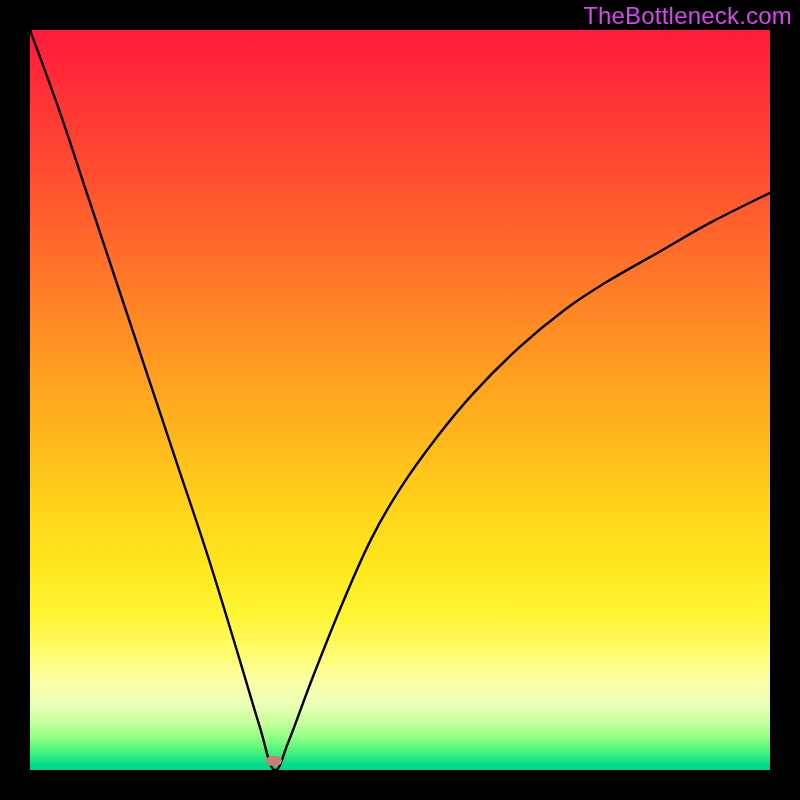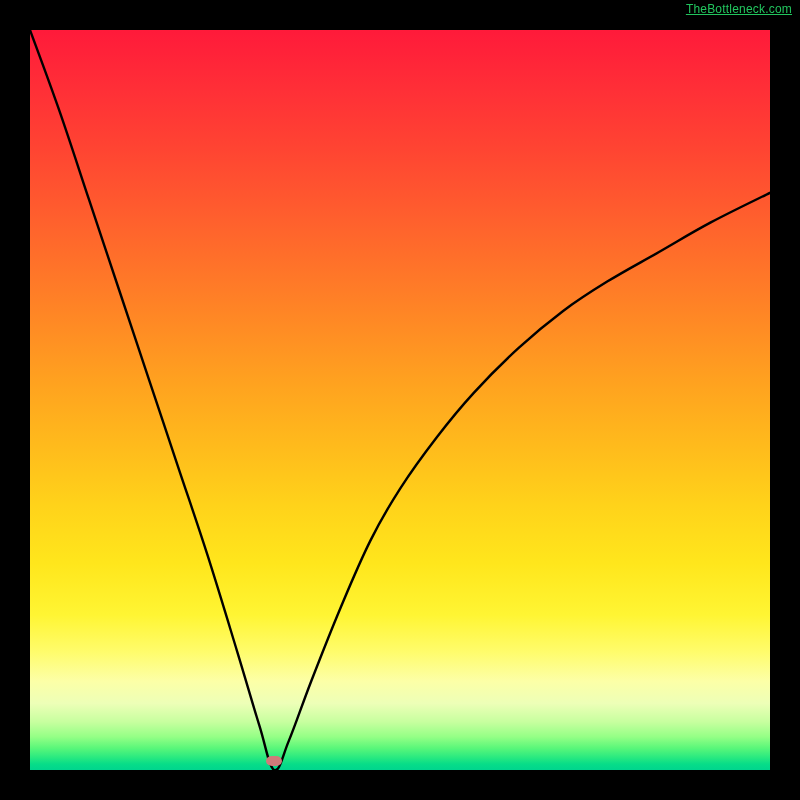--- a/index.html
+++ b/index.html
@@ -59,25 +59,24 @@
     width: 16px;
     height: 10px;
     border-radius: 6px / 5px;
     background: #cf7a7a;
     transform: translate(-50%, -50%);
   }
   .watermark {
     position: absolute;
     top: 2px;
     right: 8px;
-    color: #22c55e;
-    font-size: 12px;
+    color: #d946ef;
+    font-size: 24px;
     letter-spacing: 0.2px;
     user-select: none;
-    text-decoration: underline;
   }
 </style>
 </head>
 <body>
 
 <div class="frame">
   <div class="plot">
     <div class="gradient"></div>
     <svg class="curve" viewBox="0 0 740 740" preserveAspectRatio="none">
       <path id="curve-path" fill="none" stroke="#000" stroke-width="2.4" stroke-linecap="round" stroke-linejoin="round" d="M 0.00 0.00 C 5.33 14.65 18.94 50.76 29.60 81.40 C 40.26 112.04 48.54 138.23 59.20 170.20 C 69.86 202.17 78.14 227.03 88.80 259.00 C 99.46 290.97 107.74 315.83 118.40 347.80 C 129.06 379.77 137.34 404.63 148.00 436.60 C 158.66 468.57 166.94 492.10 177.60 525.40 C 188.26 558.70 197.88 590.96 207.20 621.60 C 216.52 652.24 222.74 674.29 229.40 695.60 C 236.06 716.91 238.87 737.34 244.20 740.00 C 249.53 742.66 252.34 726.38 259.00 710.40 C 265.66 694.42 271.88 675.18 281.20 651.20 C 290.52 627.22 300.14 602.51 310.80 577.20 C 321.46 551.89 329.74 531.91 340.40 510.60 C 351.06 489.29 358.01 477.45 370.00 458.80 C 381.99 440.15 393.68 424.32 407.00 407.00 C 420.32 389.68 429.35 378.58 444.00 362.60 C 458.65 346.62 472.42 332.85 488.40 318.20 C 504.38 303.55 516.82 293.19 532.80 281.20 C 548.78 269.21 559.88 262.26 577.20 251.60 C 594.52 240.94 610.35 232.66 629.00 222.00 C 647.65 211.34 660.82 203.06 680.80 192.40 C 700.78 181.74 729.34 168.13 740.00 162.80"></path>

